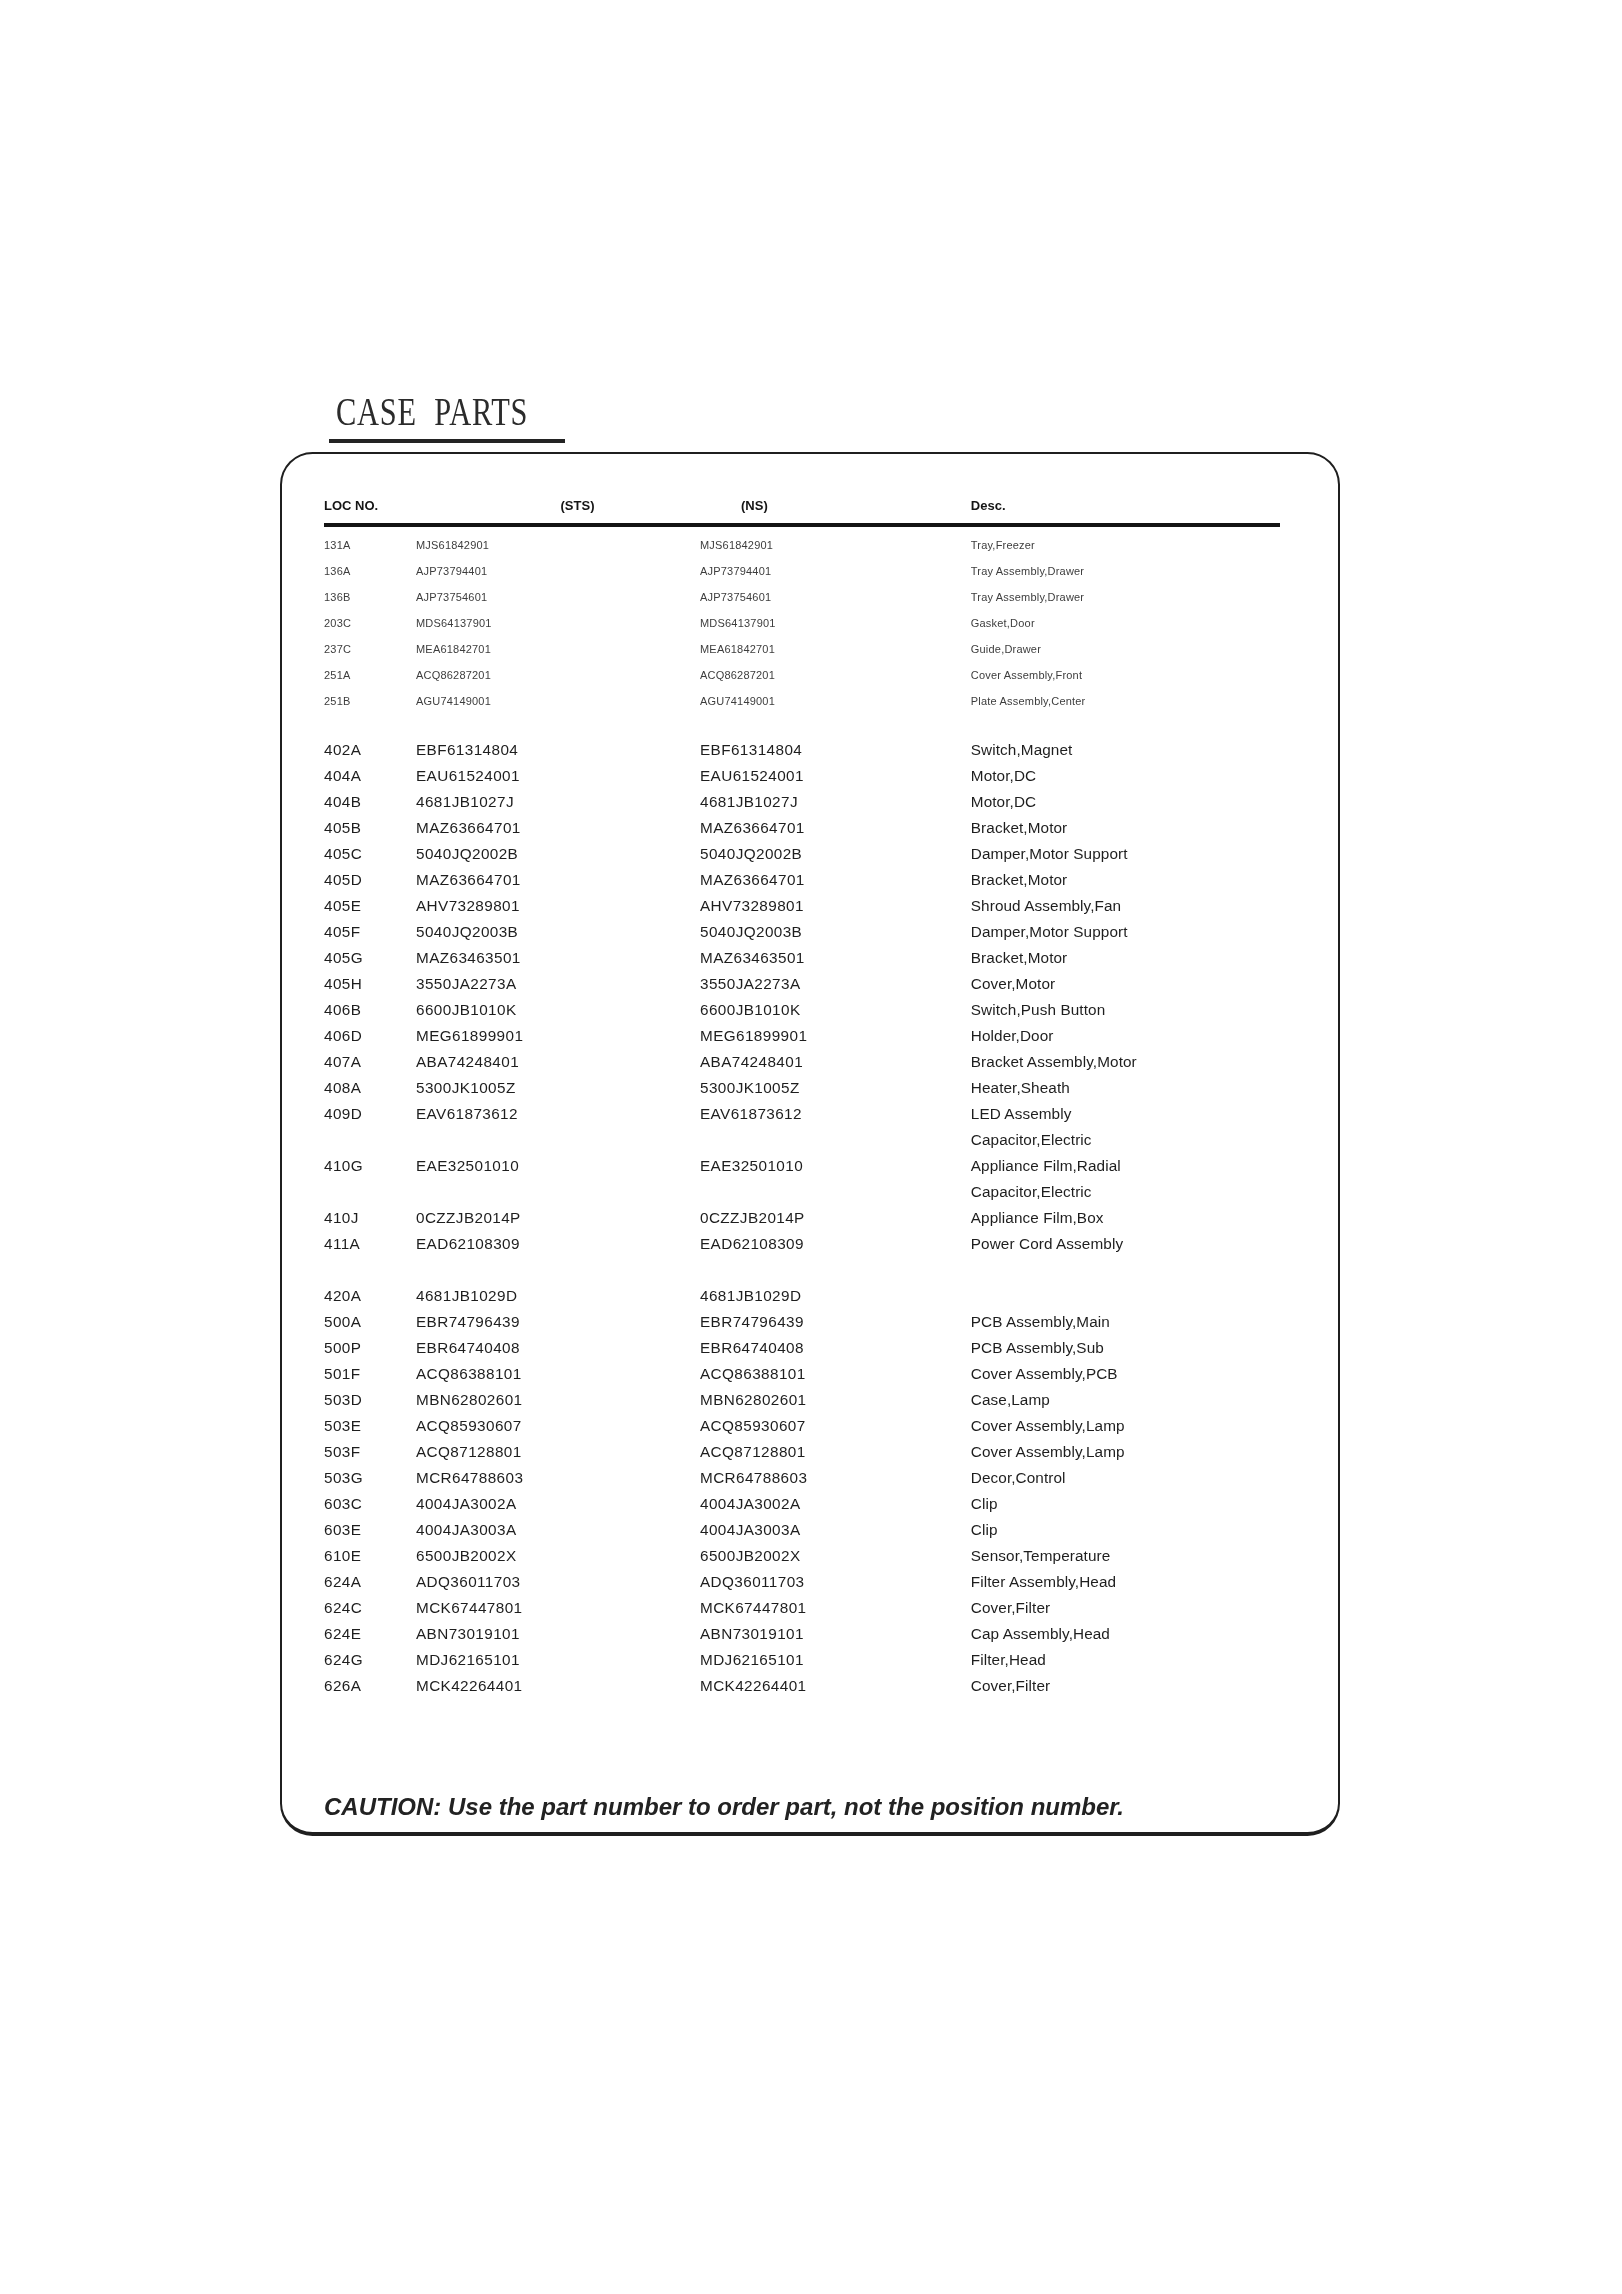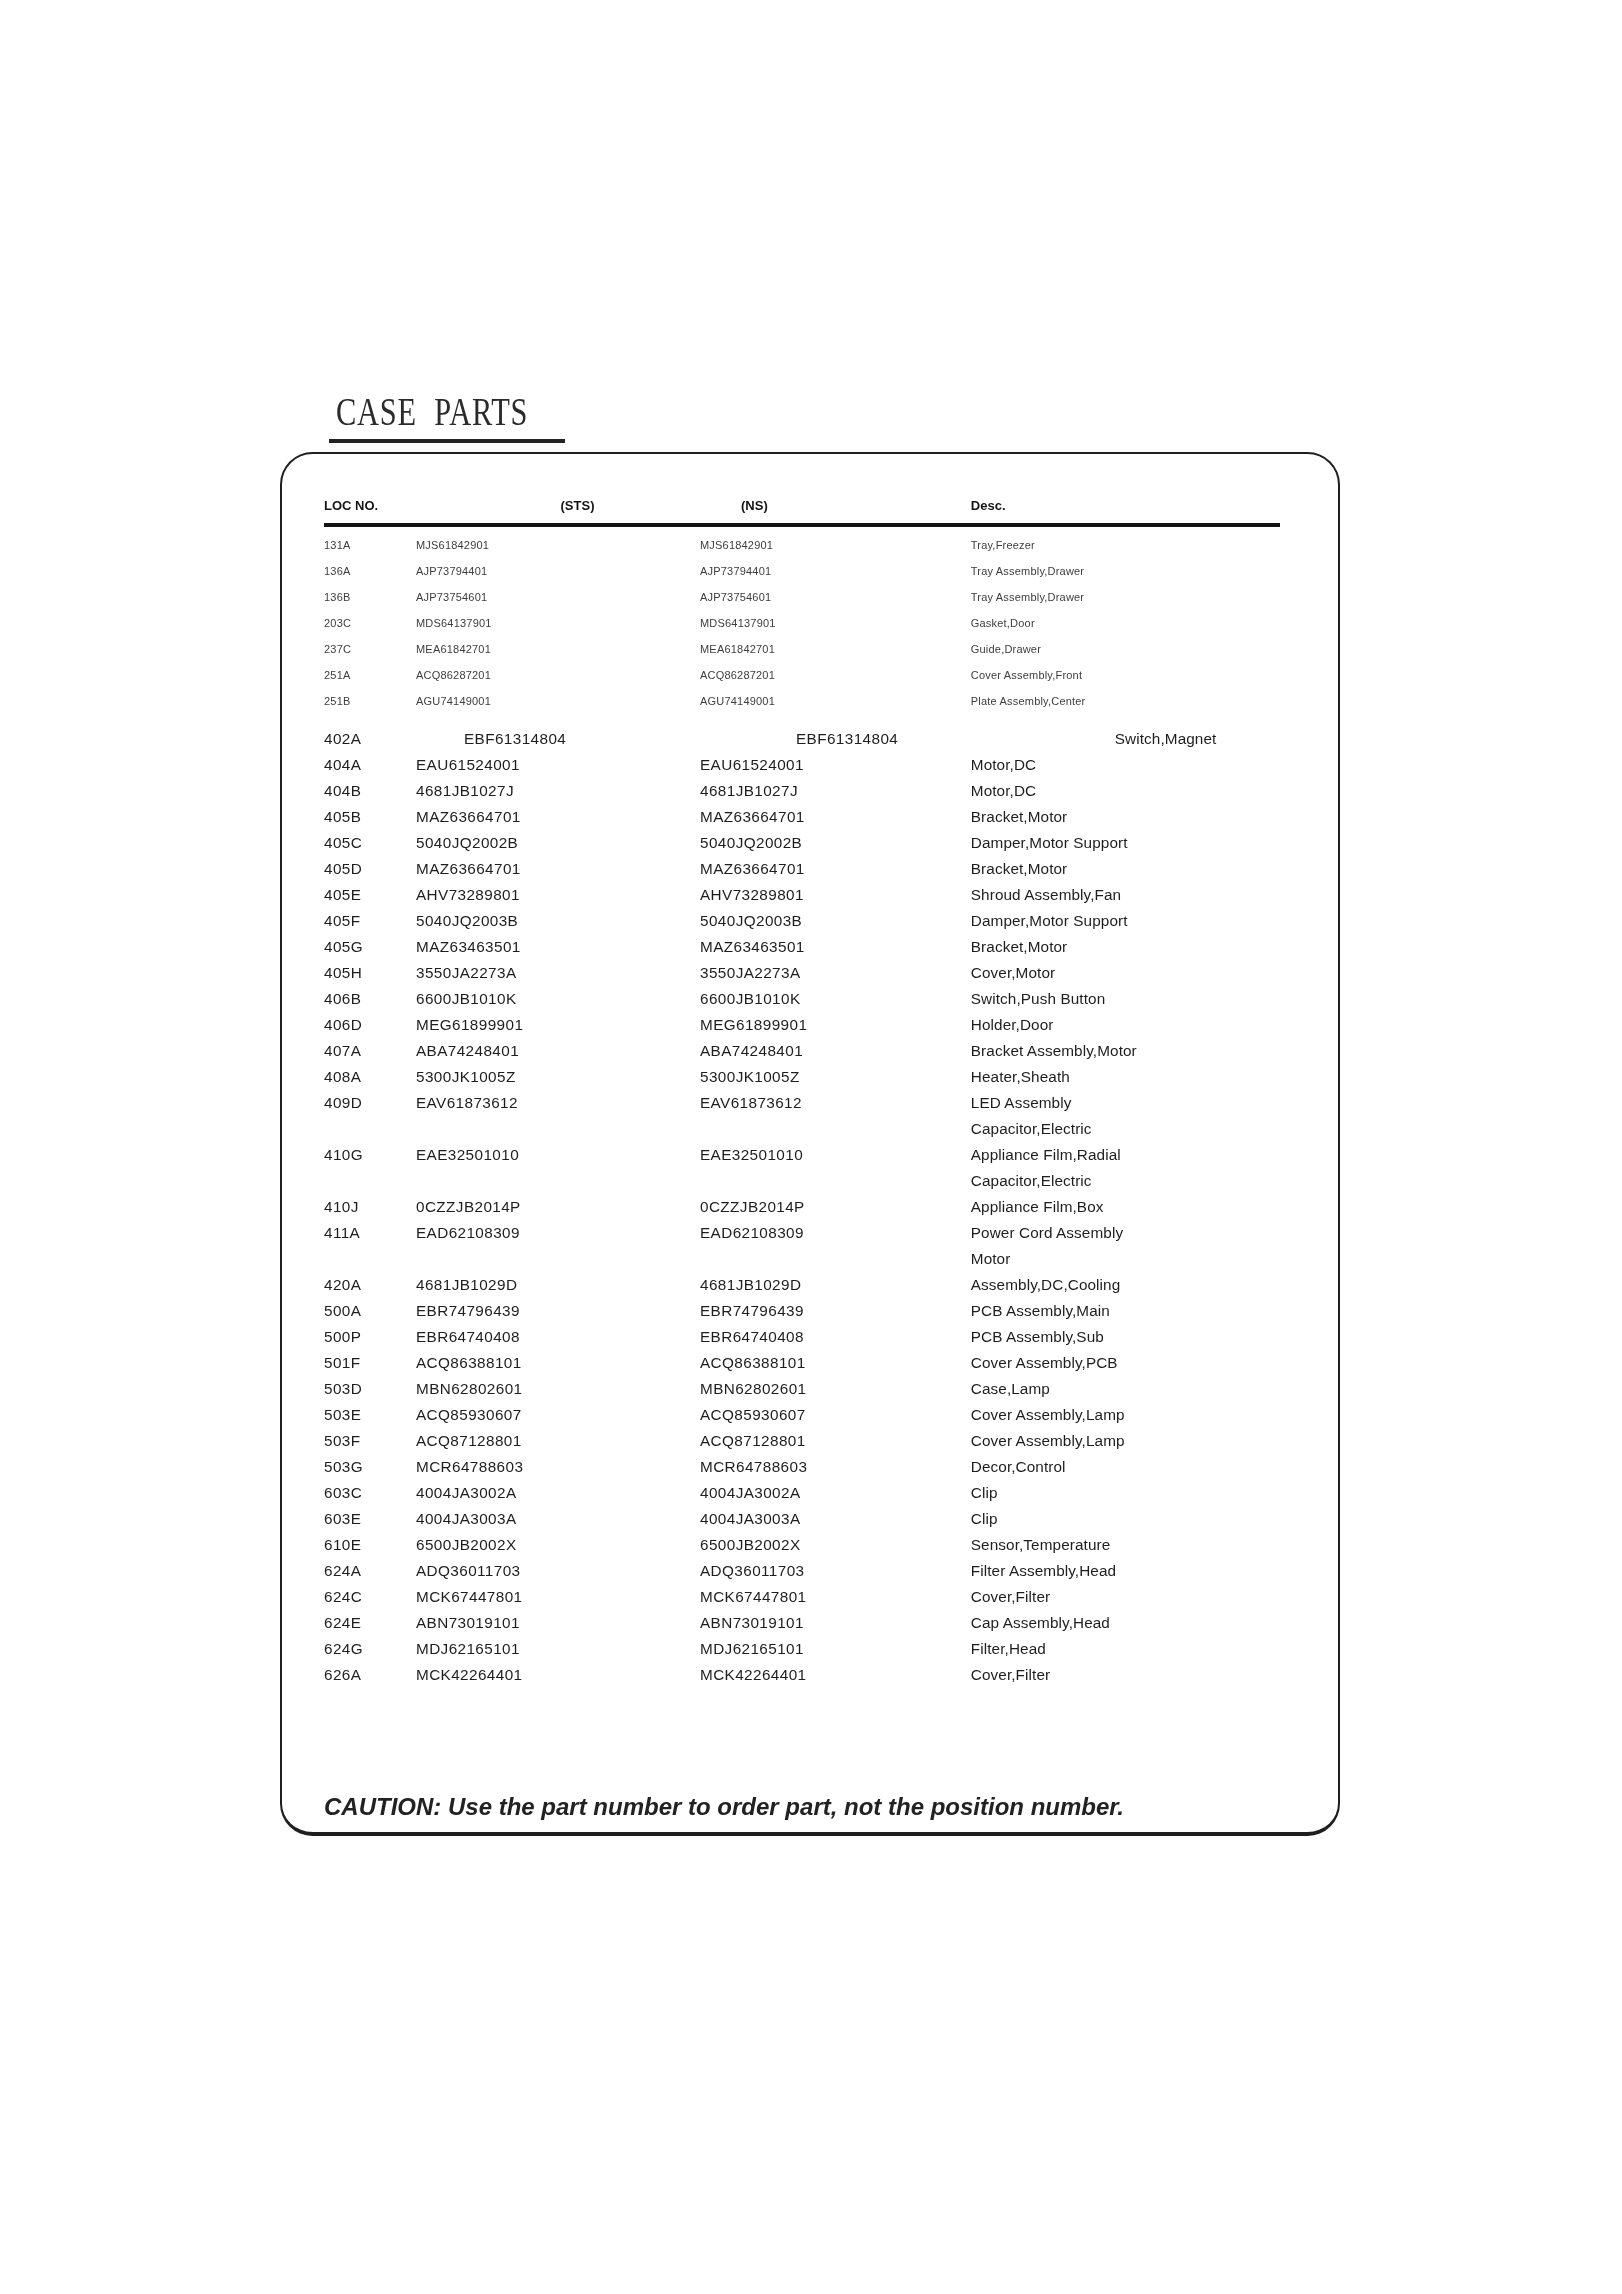--- a/index.html
+++ b/index.html
@@ -88,21 +88,21 @@
     color: #3d3d3d;
   }
   .row.s2 {
     height: 26px;
     font-size: 15.3px;
     letter-spacing: 0.4px;
     color: #1e1e1e;
   }
   .row.s2 .desc { letter-spacing: 0.1px; }
   .row.tall { height: 52px; }
-  .row.gap  { margin-top: 12px; gap: 48px; }
+  .row.gap  { margin-top: 23px; }
   .caution {
     position: absolute;
     left: 42px;
     bottom: 11.5px;
     font-size: 24px;
     font-weight: bold;
     font-style: italic;
     color: #222222;
     white-space: nowrap;
   }
@@ -299,22 +299,20 @@
     <div class="loc">411A</div>
     <div class="sts">EAD62108309</div>
     <div class="ns">EAD62108309</div>
     <div class="desc">Power Cord Assembly</div>
   </div>
 
   <div class="row s2 tall">
     <div class="loc">420A</div>
     <div class="sts">4681JB1029D</div>
     <div class="ns">4681JB1029D</div>
-    <div class="desc">Motor
-Assembly,DC,Cooling</div>
   </div>
 
   <div class="row s2">
     <div class="loc">500A</div>
     <div class="sts">EBR74796439</div>
     <div class="ns">EBR74796439</div>
     <div class="desc">PCB Assembly,Main</div>
   </div>
 
   <div class="row s2">

